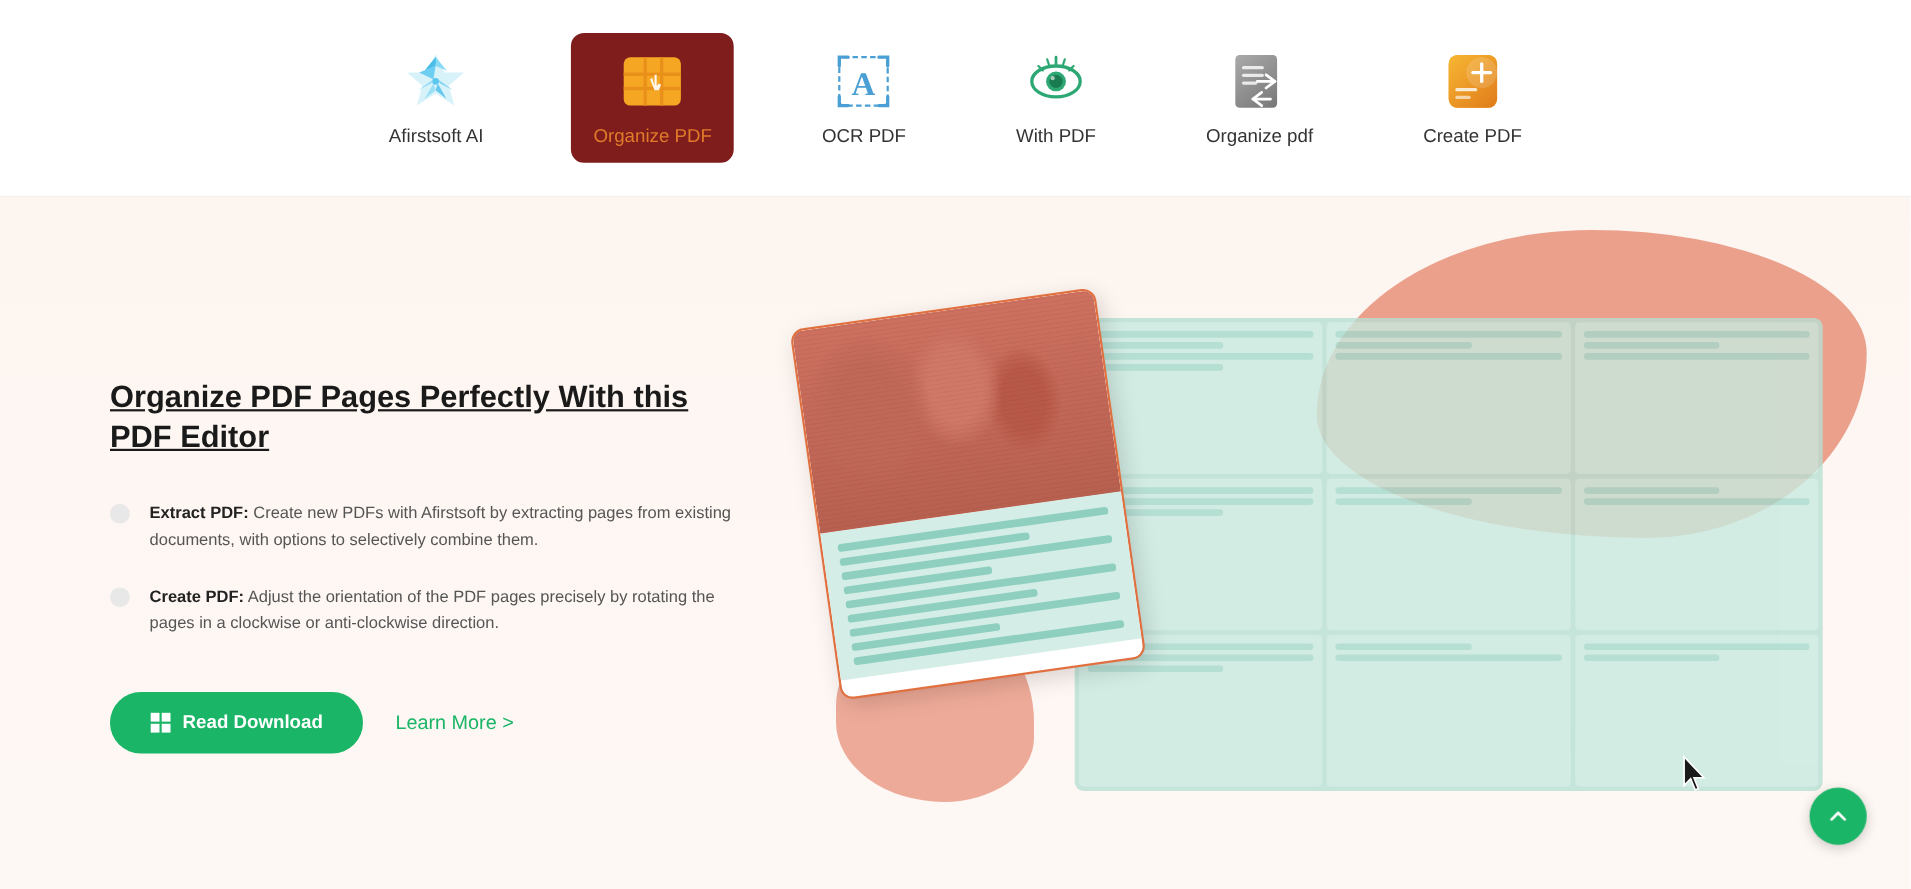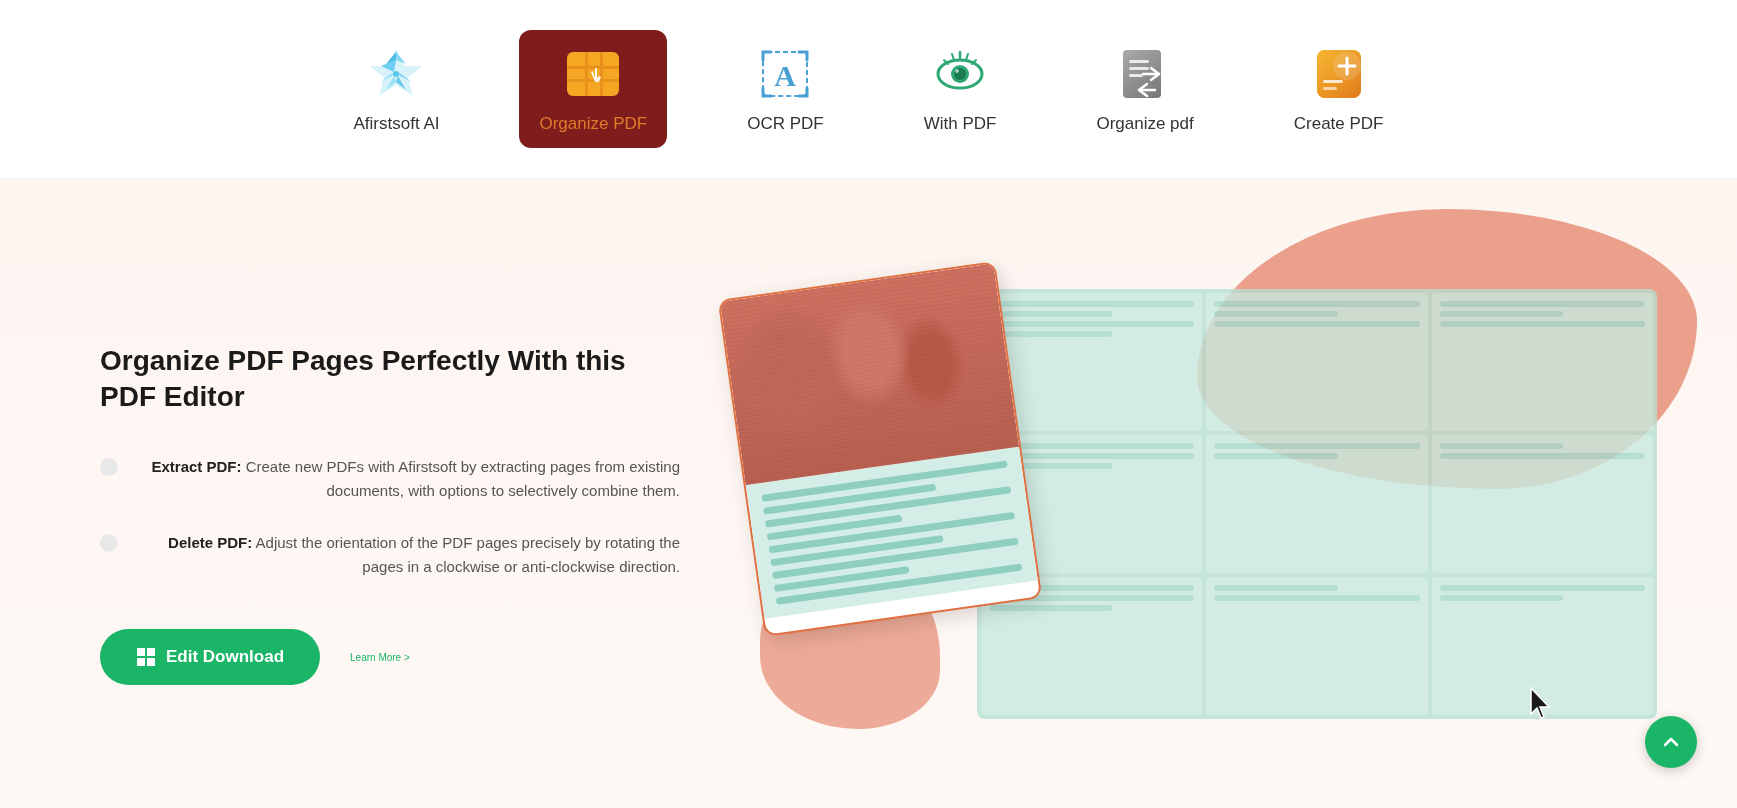--- a/index.html
+++ b/index.html
@@ -65,29 +65,29 @@
       flex: 0 0 580px;
       z-index: 2;
     }
 
     .main-title {
       font-size: 28px;
       font-weight: 700;
       color: #1a1a1a;
       margin-bottom: 40px;
       line-height: 1.3;
+      text-decoration: underline;
     }
 
     .feature-list {
       list-style: none;
       display: flex;
       flex-direction: column;
       gap: 28px;
       margin-bottom: 50px;
-      text-align: right;
     }
 
     .feature-item {
       display: flex;
       align-items: flex-start;
       gap: 18px;
     }
 
     .feature-dot {
       width: 18px;
@@ -134,21 +134,21 @@
     .windows-icon {
       display: inline-block;
       width: 20px;
       height: 20px;
     }
 
     .btn-learn-more {
       background: none;
       border: none;
       color: #1ab566;
-      font-size: 10px;
+      font-size: 18px;
       font-weight: 500;
       cursor: pointer;
     }
 
     
     .right-panel {
       flex: 1;
       position: relative;
       height: 550px;
       display: flex;
@@ -444,37 +444,37 @@
       <li class="feature-item">
         <div class="feature-dot"></div>
         <p class="feature-text">
           <strong>Extract PDF:</strong>
           <span> Create new PDFs with Afirstsoft by extracting pages from existing documents, with options to selectively combine them.</span>
         </p>
       </li>
       <li class="feature-item">
         <div class="feature-dot"></div>
         <p class="feature-text">
-          <strong>Delete PDF:</strong>
+          <strong>Create PDF:</strong>
           <span> Adjust the orientation of the PDF pages precisely by rotating the pages in a clockwise or anti-clockwise direction.</span>
         </p>
       </li>
     </ul>
 
     <div class="action-row">
       <button class="btn-download">
         <span class="windows-icon">
           <svg width="20" height="20" viewBox="0 0 20 20" fill="none">
             <rect x="1" y="1" width="8" height="8" fill="white"></rect>
             <rect x="11" y="1" width="8" height="8" fill="white"></rect>
             <rect x="1" y="11" width="8" height="8" fill="white"></rect>
             <rect x="11" y="11" width="8" height="8" fill="white"></rect>
           </svg>
         </span>
-        <span>Edit Download</span>
+        <span>Read Download</span>
       </button>
       <button class="btn-learn-more">
         <span>Learn More &gt;</span>
       </button>
     </div>
   </div>
 
   <div class="right-panel">
 
     <div class="blob-top-right"></div>

